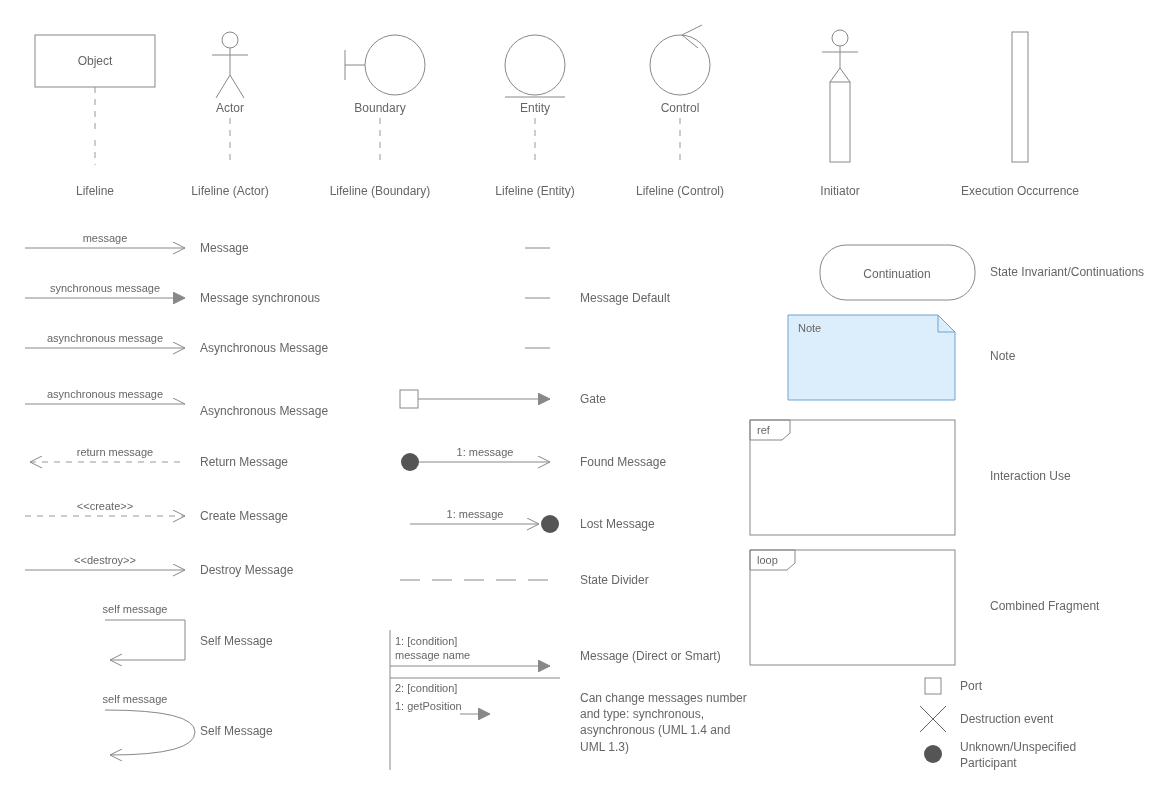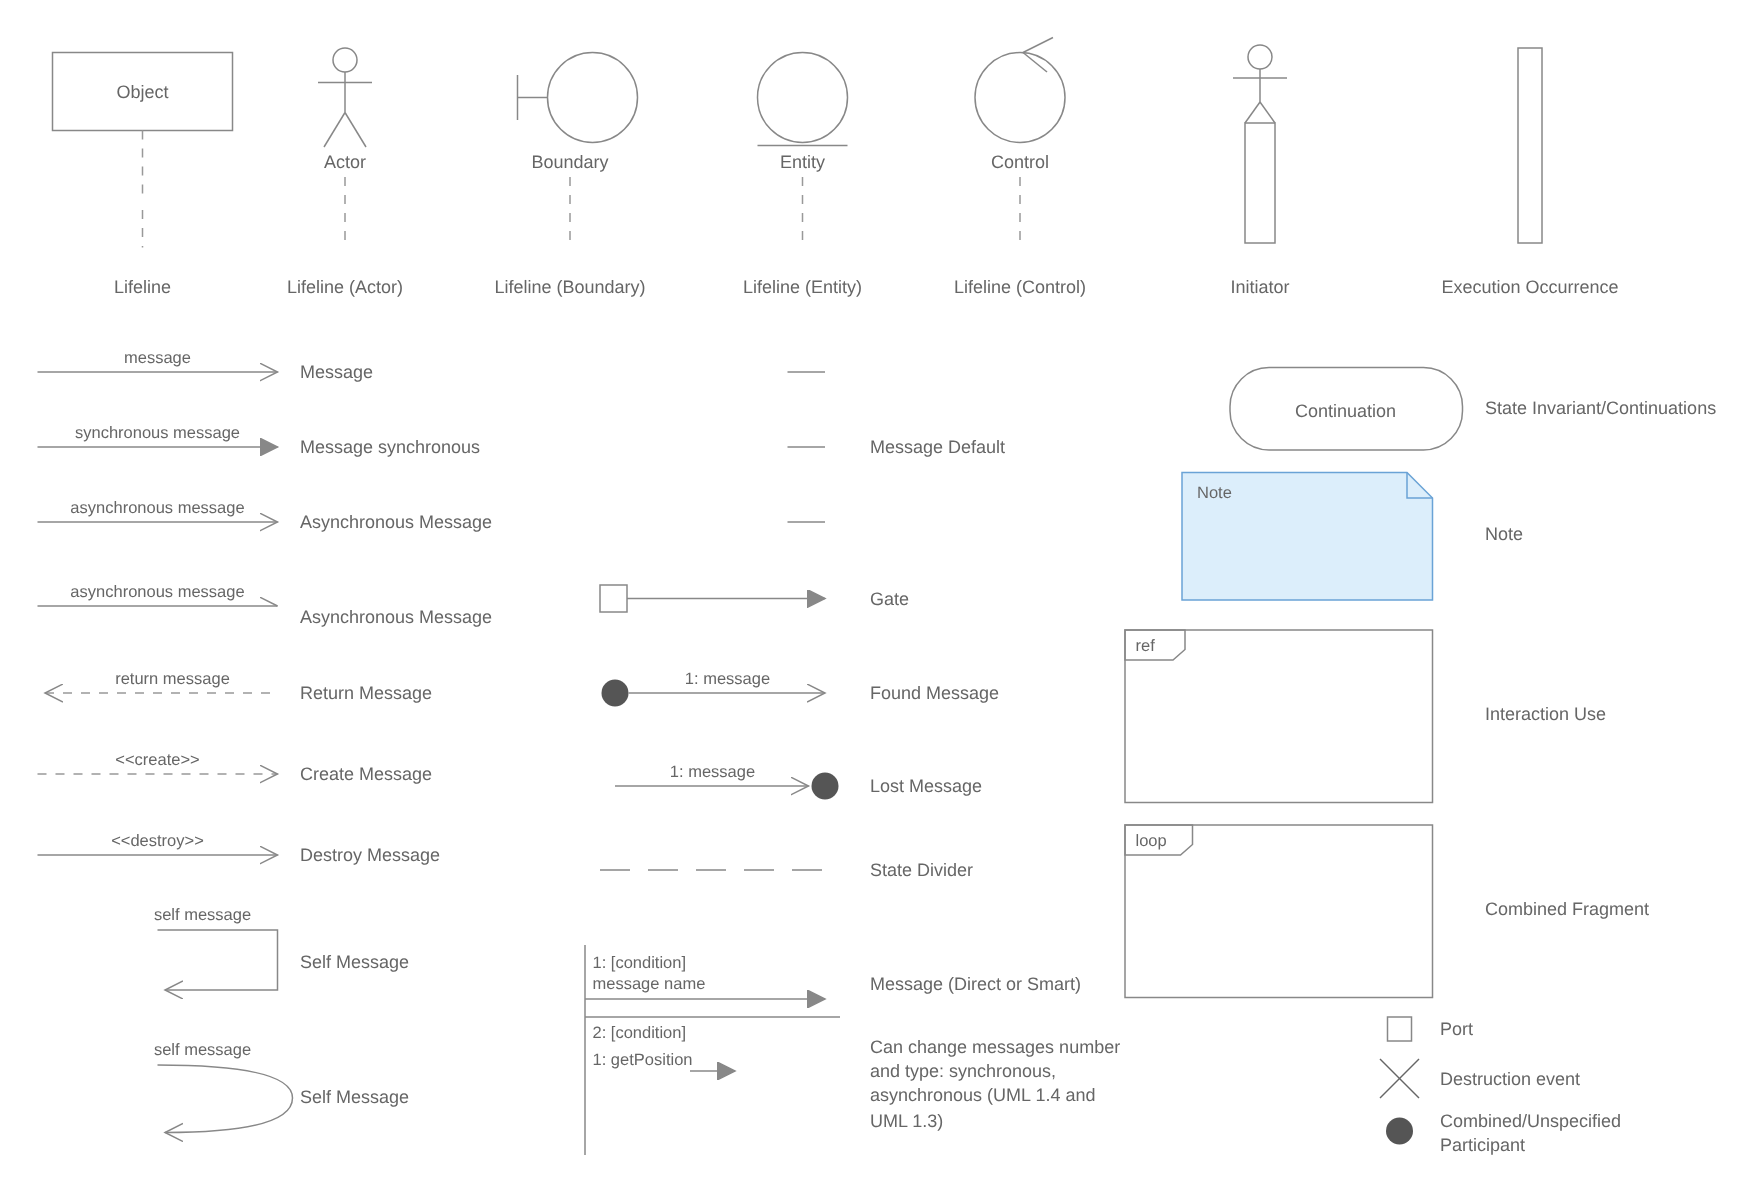--- a/index.html
+++ b/index.html
@@ -244,20 +244,20 @@
 
   <g>
     <line x1="900" y1="686" x2="926" y2="712" class="thick" stroke-width="2"></line>
     <line x1="926" y1="686" x2="900" y2="712" class="thick" stroke-width="2"></line>
     <text x="940" y="703" class="label">Destruction event</text>
   </g>
 
   <g>
     <circle cx="913" cy="734" r="9" fill="#555"></circle>
     <foreignObject x="940" y="720" width="170" height="40">
-      <div xmlns="http://www.w3.org/1999/xhtml" style="font-size:12px;color:#666;line-height:1.3">Combined/Unspecified Participant</div>
+      <div xmlns="http://www.w3.org/1999/xhtml" style="font-size:12px;color:#666;line-height:1.3">Unknown/Unspecified Participant</div>
     </foreignObject>
   </g>
 
 </svg>
 
 
 
 
 </body></html>

